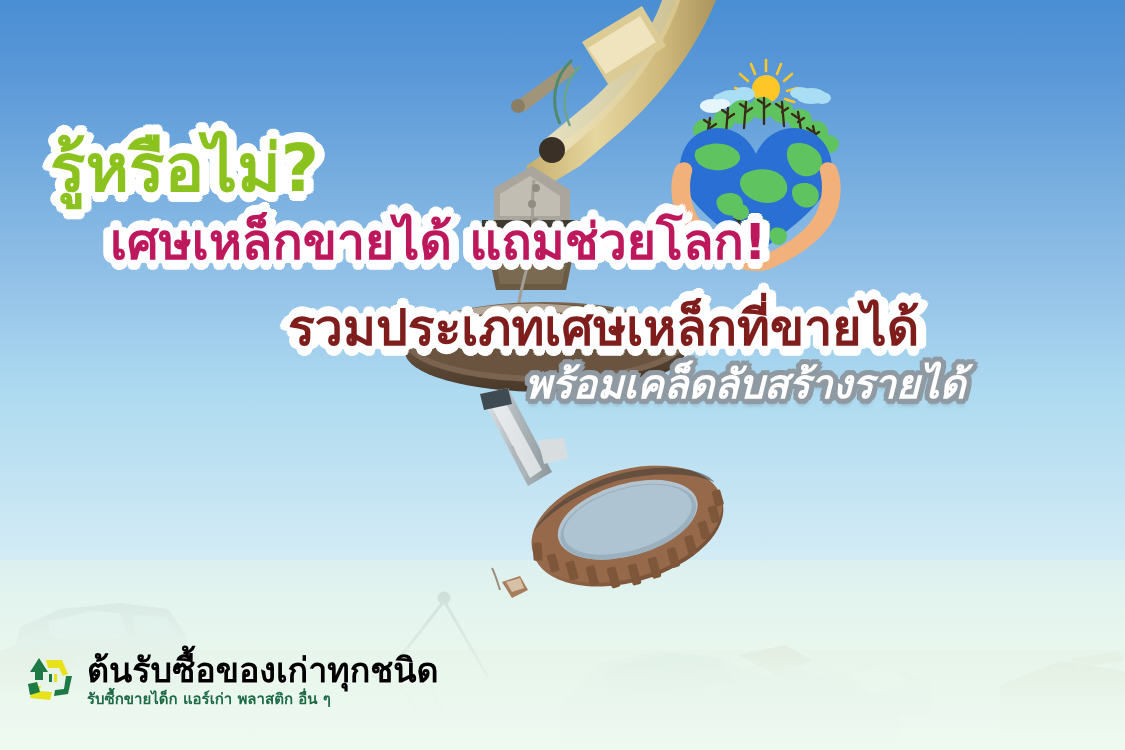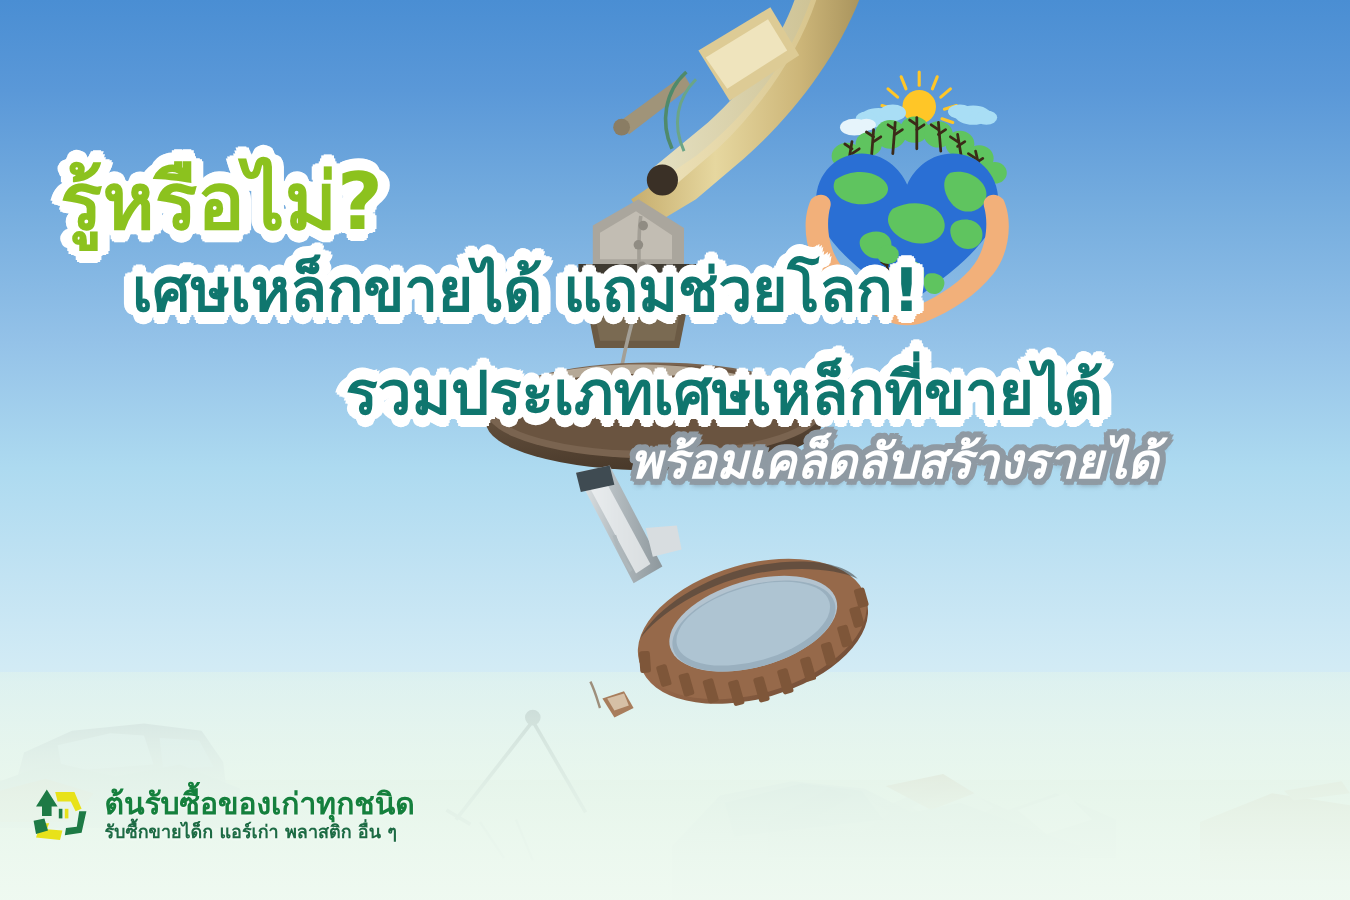--- a/index.html
+++ b/index.html
@@ -84,34 +84,34 @@
       -4px  0   0 #8f9aa3,  4px  0   0 #8f9aa3,
        0   -4px 0 #8f9aa3,  0    4px 0 #8f9aa3,
       -5px -2px 0 #8f9aa3,  5px -2px 0 #8f9aa3,
       -2px -5px 0 #8f9aa3, -2px  5px 0 #8f9aa3,
        5px  2px 0 #8f9aa3,  2px  5px 0 #8f9aa3,
       -5px  2px 0 #8f9aa3,  2px -5px 0 #8f9aa3,
        0    6px 4px rgba(90,100,110,0.45);
   }
 
   #hl1{ left:50px;  top:115px; font-size:66px; color:#8cc21e; }
-  #hl2{ left:110px; top:202px; font-size:50px; color:#0f766e; }
-  #hl3{ left:288px; top:288px; font-size:50px; color:#0f766e; }
+  #hl2{ left:110px; top:202px; font-size:50px; color:#be185d; }
+  #hl3{ left:288px; top:288px; font-size:50px; color:#7f1d1d; }
   #hl4{ left:525px; top:352px; font-size:40px; color:#ffffff;font-style:italic; }
 
   
   .logo{
     position:absolute; left:24px; top:652px;
     display:flex; align-items:center; gap:9px;
   }
   .logo-mark{ width:54px; height:54px; flex:0 0 54px; }
   .logo-text{ display:flex; flex-direction:column; line-height:1.08; }
   .logo-title{
     font-family:"DejaVu Sans", sans-serif;
-    font-size:25px; font-weight:bold; color:#15803d;
+    font-size:34px; font-weight:bold; color:#000000;
     text-shadow:0 1px 2px rgba(255,255,255,0.85);
     white-space:nowrap;
   }
   .logo-sub{
     font-family:"DejaVu Sans", sans-serif;
     font-size:15px; font-weight:bold; color:#1d6b44;
     text-shadow:0 1px 2px rgba(255,255,255,0.85);
     white-space:nowrap; margin-top:2px;
   }
 </style>

